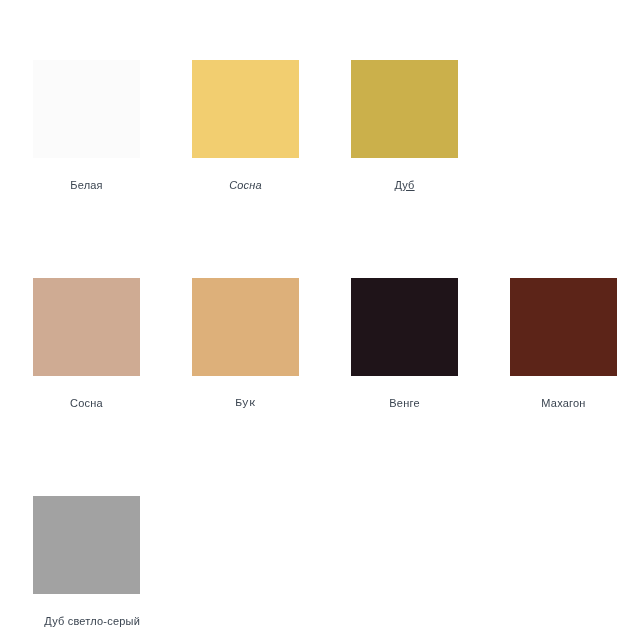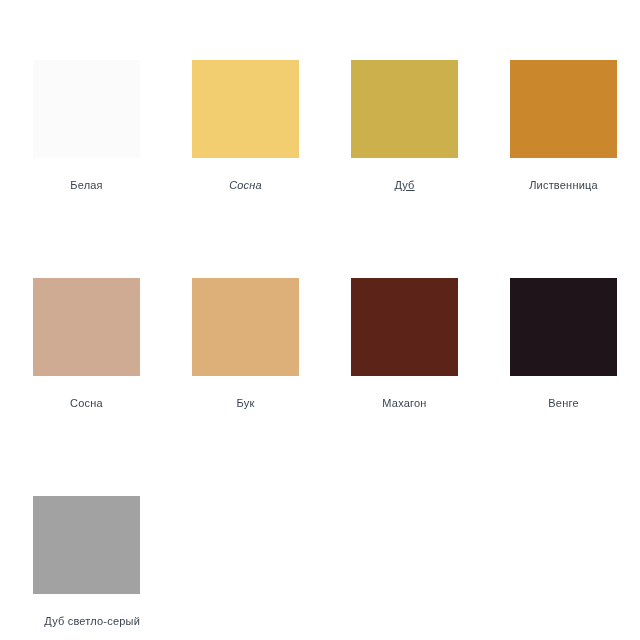--- a/index.html
+++ b/index.html
@@ -74,44 +74,40 @@
       <span class="swatch-label" style="color: rgb(58, 68, 80);">Белая</span>
     </div>
     <div class="swatch-cell">
       <span class="swatch-chip" style="background-color: rgb(242, 206, 112);"></span>
       <span class="swatch-label" style="color: rgb(58, 68, 80); font-style: italic;">Сосна</span>
     </div>
     <div class="swatch-cell">
       <span class="swatch-chip" style="background-color: rgb(203, 176, 75);"></span>
       <span class="swatch-label" style="color: rgb(58, 68, 80); text-decoration: underline;">Дуб</span>
     </div>
-    <div class="swatch-cell">
-      <span class="swatch-chip" style="background-color: rgb(203, 135, 44);"></span>
-      <span class="swatch-label" style="color: rgb(58, 68, 80);">Лиственница</span>
-    </div>
   </div>
 
   <div class="row-gap"></div>
 
   <div class="swatch-row">
     <div class="swatch-cell">
       <span class="swatch-chip" style="background-color: rgb(207, 171, 147);"></span>
       <span class="swatch-label" style="color: rgb(58, 68, 80);">Сосна</span>
     </div>
     <div class="swatch-cell">
       <span class="swatch-chip" style="background-color: rgb(221, 176, 122);"></span>
-      <span class="swatch-label" style="color: rgb(58, 68, 80);">Бук</span>
+      <span class="swatch-label" style="color: rgb(58, 68, 80); font-family: Liberation Mono, monospace;">Бук</span>
+    </div>
+    <div class="swatch-cell">
+      <span class="swatch-chip" style="background-color: rgb(31, 20, 25);"></span>
+      <span class="swatch-label" style="color: rgb(58, 68, 80);">Венге</span>
     </div>
     <div class="swatch-cell">
       <span class="swatch-chip" style="background-color: rgb(92, 36, 24);"></span>
       <span class="swatch-label" style="color: rgb(58, 68, 80);">Махагон</span>
-    </div>
-    <div class="swatch-cell">
-      <span class="swatch-chip" style="background-color: rgb(31, 20, 25);"></span>
-      <span class="swatch-label" style="color: rgb(58, 68, 80);">Венге</span>
     </div>
   </div>
 
   <div class="row-gap"></div>
 
   <div class="swatch-row">
     <div class="swatch-cell wide-label">
       <span class="swatch-chip" style="background-color: rgb(162, 162, 162);"></span>
       <span class="swatch-label" style="color: rgb(58, 68, 80);">Дуб светло-серый</span>
     </div>

